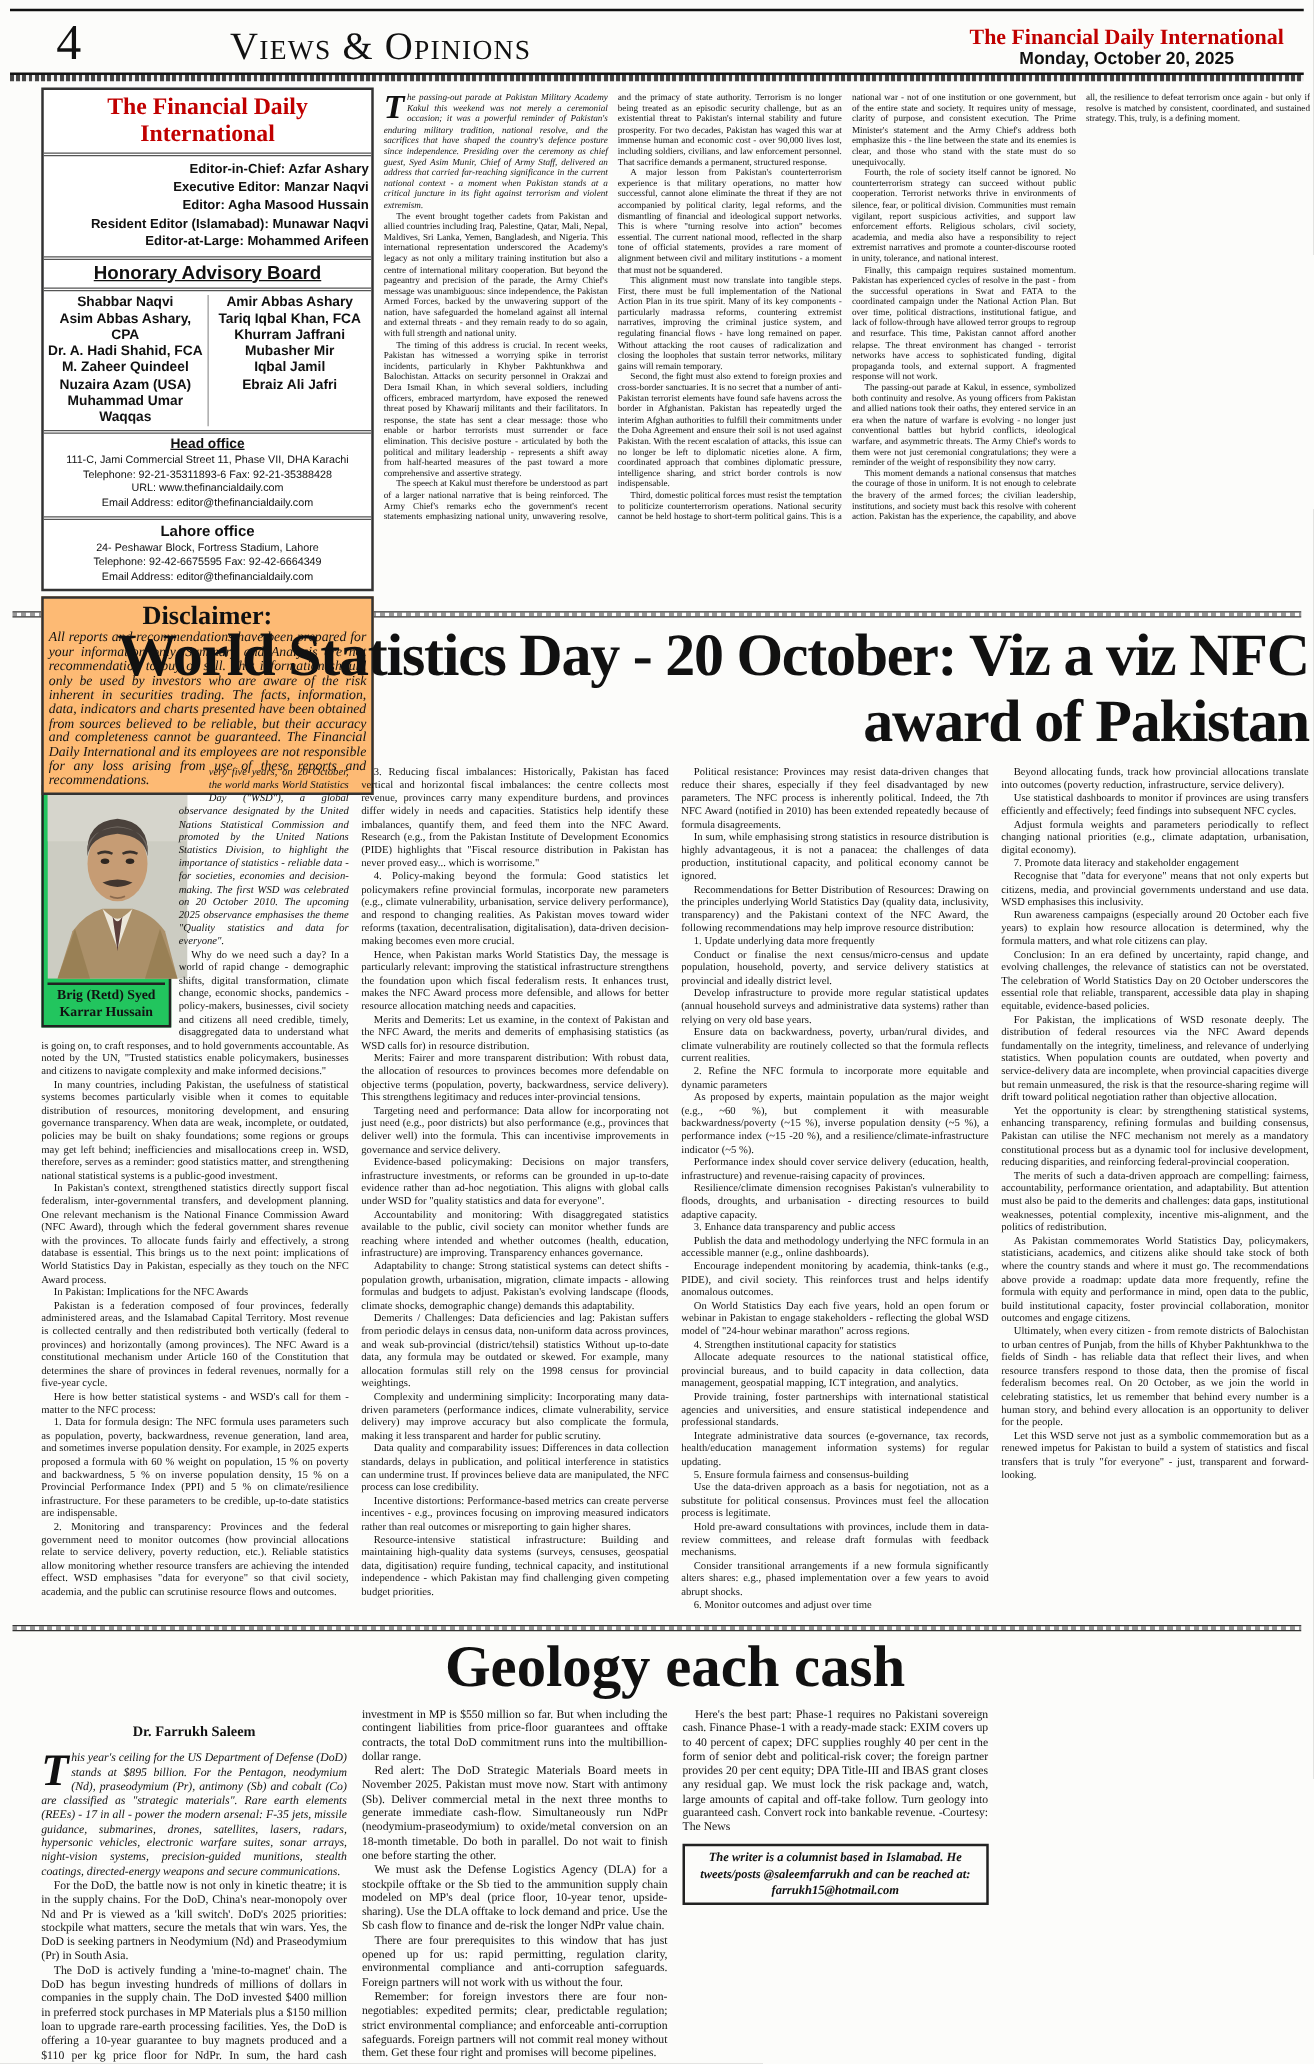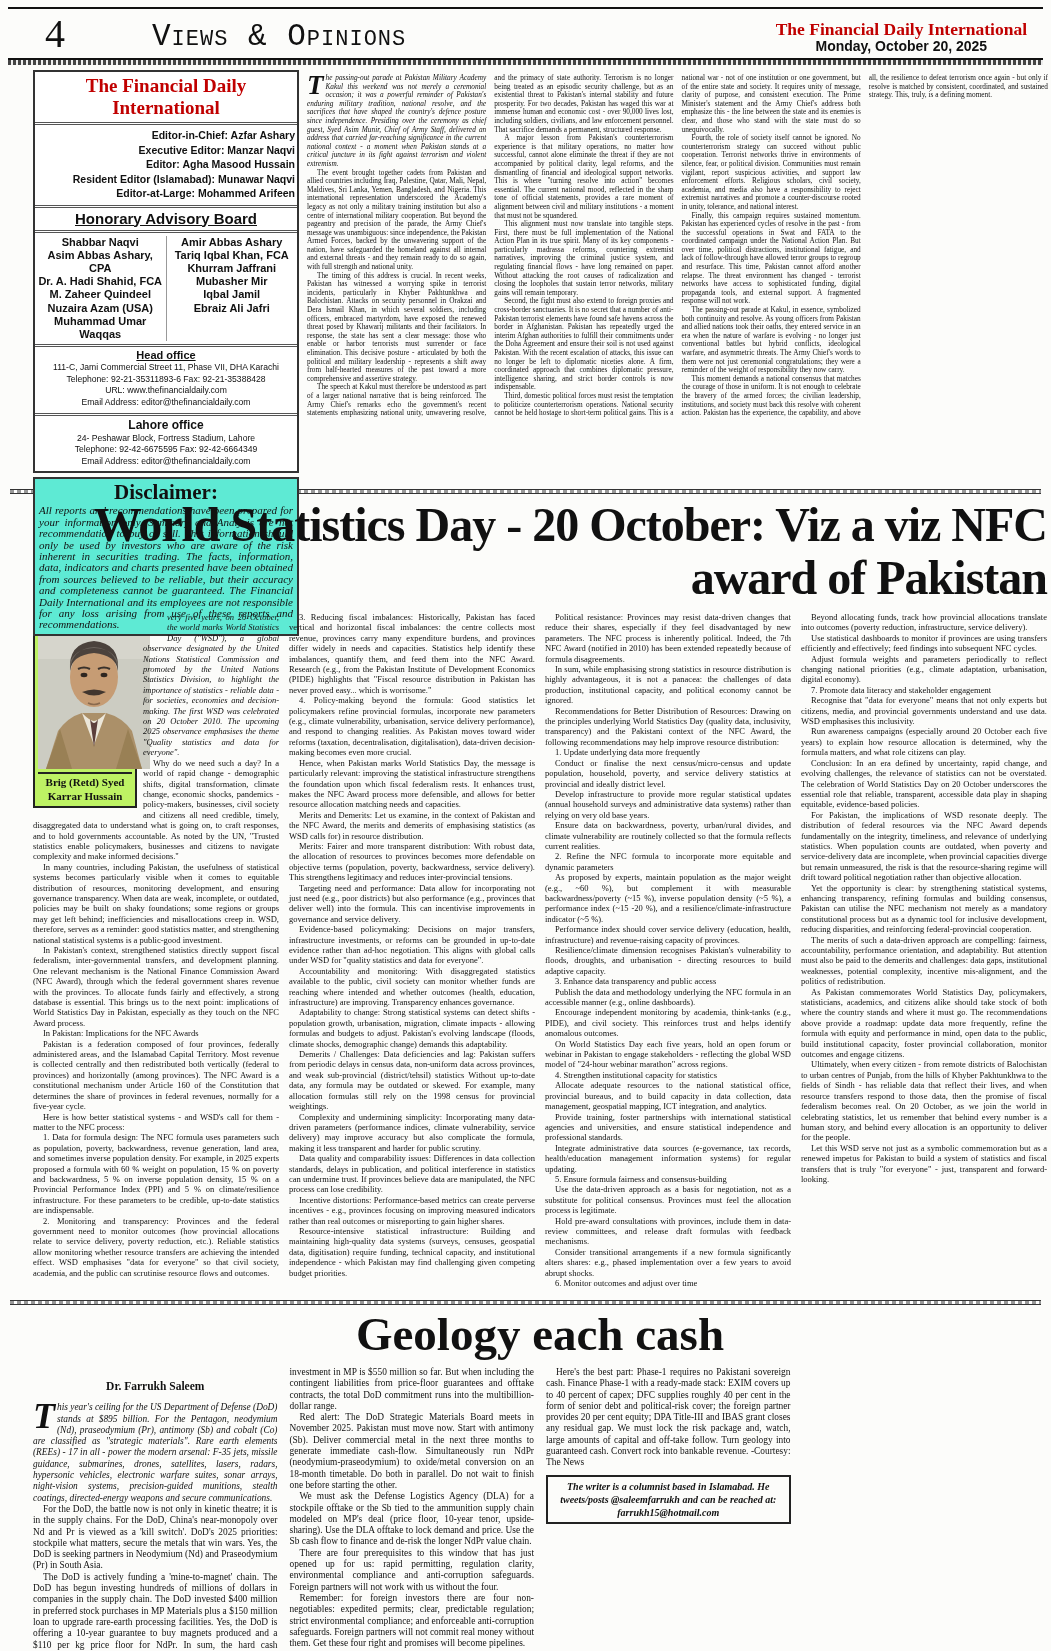--- a/index.html
+++ b/index.html
@@ -6,21 +6,21 @@
   body { background:#777; }
   .page {
     width:1051px; height:1651px; margin:0 auto; position:relative;
     background:#fcfcfa; color:#111; overflow:hidden;
     font-family:"Liberation Serif", serif;
   }
   
   .top-rule { border-top:2px solid #111; margin:7px 8px 0 8px; }
   .topbar { display:flex; align-items:flex-end; padding:2px 10px 3px 45px; height:48px; }
   .pageno { font-size:40px; line-height:40px; font-weight:normal; }
-  .section-title { font-variant-caps:small-caps; font-size:31px; line-height:34px; margin-left:87px; letter-spacing:1px;font-family:Liberation Mono, monospace; }
+  .section-title { font-variant-caps:small-caps; font-size:31px; line-height:34px; margin-left:119px; letter-spacing:1px; }
   .brand-block { margin-left:auto; text-align:center; padding-right:14px; }
   .brand-red { color:#c00000; font-weight:bold; font-size:17.5px; line-height:18px; font-family:"Liberation Serif", serif; }
   .issue-date { font-size:14px; font-weight:bold; font-family:"Liberation Sans", sans-serif; }
   .hatch { height:7px; margin:1px 8px 0 8px; border-top:2px solid #111;
     background:repeating-linear-gradient(90deg,#444 0 3px,#eee 3px 5px); }
   
   .content { display:flex; gap:8px; padding:5px 3px 0 33px; height:420px; }
   .masthead { width:266px; flex:none; font-family:"Liberation Sans", sans-serif; }
   .mh-box { border:2px solid #333; background:#fff; }
   .mh-brand { color:#c00000; font-family:"Liberation Serif", serif; font-weight:bold; font-size:19px; text-align:center; padding:3px 2px; border-bottom:3px double #555; }
@@ -29,21 +29,21 @@
   .mh-adv-title { text-align:center; font-weight:bold; font-size:15px; text-decoration:underline; padding:2px 0 3px 0; border-bottom:3px double #555; }
   .mh-names { display:flex; border-bottom:3px double #555; padding:3px 0; }
   .mh-names > div { flex:1; }
   .mh-names .left { border-right:1px solid #999; }
   .mh-names p { text-align:center; font-weight:bold; font-size:11px; line-height:13.2px; }
   .mh-office { padding:2px 2px 4px 2px; }
   .mh-office + .mh-office { border-top:3px double #555; }
   .office-title { text-align:center; font-weight:bold; font-size:11px; text-decoration:underline; margin-bottom:1px; }
   .office-title2 { text-align:center; font-weight:bold; font-size:12px; margin-bottom:1px; }
   .mh-office p { text-align:center; font-size:8.6px; line-height:11.6px; }
-  .disclaimer-box { border:2px solid #333; margin-top:4px; padding:1px 4px 3px 4px; background:#5eead4; }
+  .disclaimer-box { border:2px solid #333; margin-top:4px; padding:1px 4px 3px 4px; background:#fdba74; }
   .disc-title { font-family:"Liberation Serif", serif; font-weight:bold; font-size:21px; text-align:center; }
   .disc-text { font-family:"Liberation Serif", serif; font-style:italic; font-size:11px; line-height:11.4px; text-align:justify; }
   
   .article1 { flex:1; min-width:0; }
   .a1-head { background:#3f3f3f; background-image:repeating-linear-gradient(90deg,#4a4a4a 0 2px,#373737 2px 6px);
     color:#fff; font-size:22.5px; line-height:24.5px; font-weight:bold; text-align:center;
     padding:3px 24px 5px 24px; border:1px solid #111; }
   .body { text-align:justify; overflow:hidden; }
   .body p { text-indent:10px; }
   .body p.first { text-indent:0;font-style:italic; }
@@ -52,21 +52,21 @@
     font-size:7.3px; line-height:8.6px; }
   .a1-body p.first::first-letter { font-size:27px; line-height:22px; }
   
   .section-divider { margin:4px 10px; border-top:1px solid #333; border-bottom:1px solid #333; height:5px;
     background:repeating-linear-gradient(90deg,#999 0 4px,#fff 4px 7px); }
   
   .article2 { padding:0 4px 0 33px; }
   .a2-head { font-size:48px; line-height:53px; font-weight:bold; text-align:right; margin:2px 0 8px 0; letter-spacing:-1px; }
   .a2-body { height:684px; column-count:4; column-gap:10px; column-fill:auto; font-size:8.5px; line-height:10.4px; }
   .a2-body p.first::first-letter { font-size:33px; line-height:27px; }
-  .author-box { float:left; width:104px; border:2px solid #222; padding:3px; margin:2px 6px 3px 0; background:#bef264; }
+  .author-box { float:left; width:104px; border:2px solid #222; padding:3px; margin:16px 6px 3px 0; background:#22c55e; }
   .author-box svg { display:block; width:112px; height:150px; }
   .author-box figcaption { font-weight:bold; font-size:11px; line-height:13.5px; text-align:center; border-top:2px solid #222; margin-top:3px; padding-top:2px; }
   .paras-slot { display:contents; }
   
   .article3 { padding:0 4px 0 33px; }
   .a3-head { font-size:47px; line-height:50px; font-weight:bold; text-align:center; margin:2px 0 8px 0; }
   .a3-body { height:288px; column-count:4; column-gap:12px; column-fill:auto; font-size:9.4px; line-height:11.3px; }
   .a3-body p.first::first-letter { font-size:36px; line-height:29px; }
   .byline { text-indent:0 !important; text-align:center; font-weight:bold; font-size:11.5px; margin:14px 0 10px 0 !important; }
   .writer-note { border:2px solid #222; margin-top:6px; padding:3px 6px; font-weight:bold; font-style:italic;

